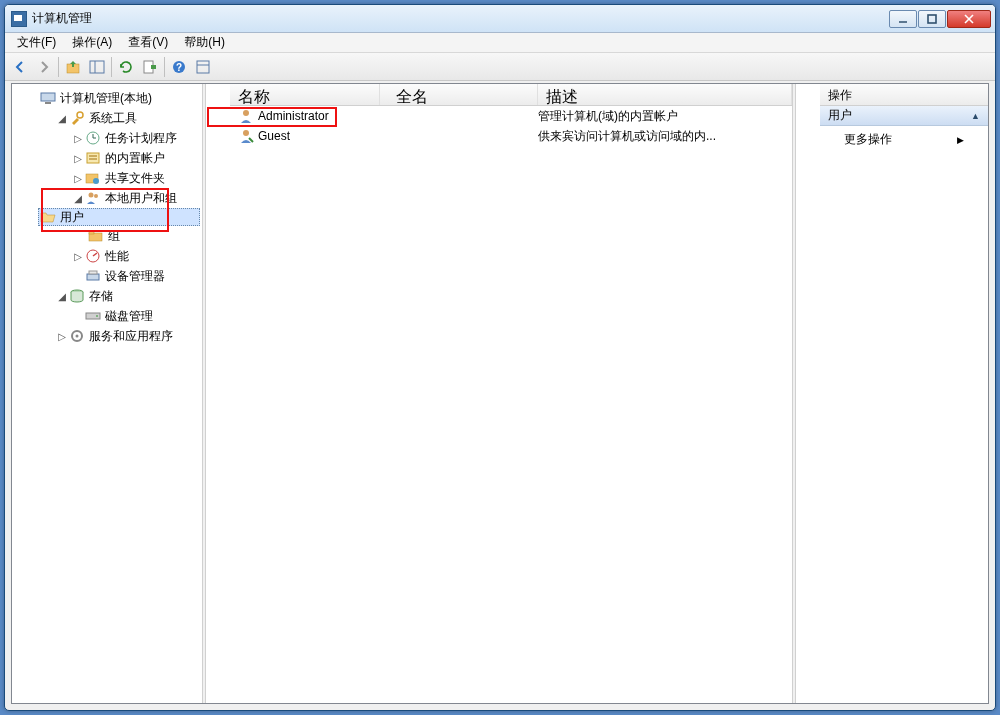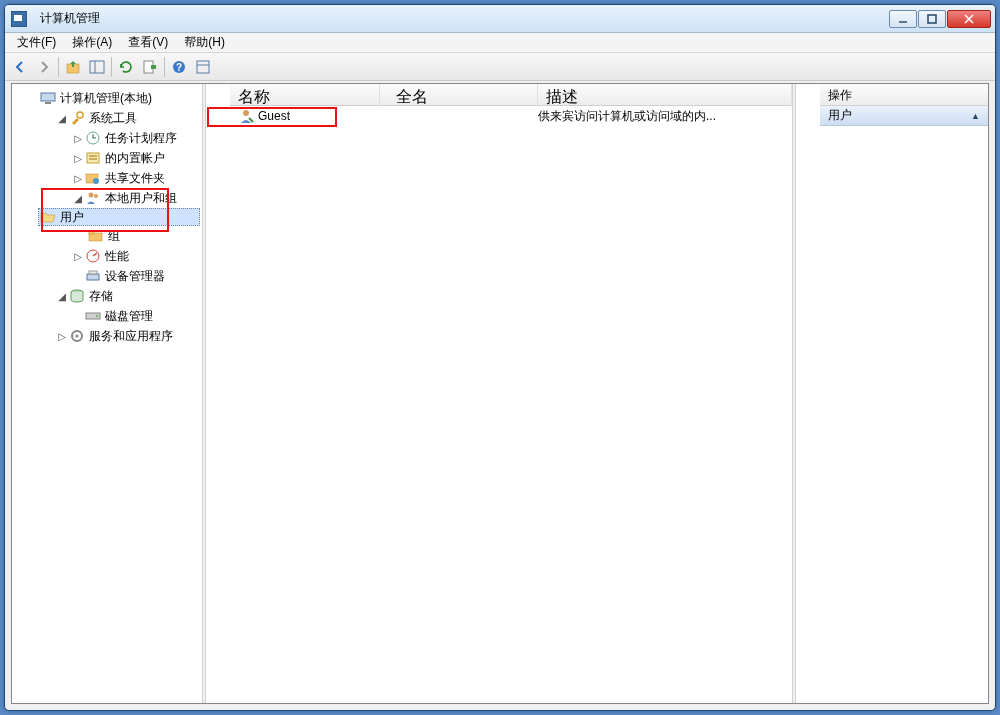--- a/index.html
+++ b/index.html
@@ -1,21 +1,21 @@
 <!DOCTYPE html>
 <html><head>
 <meta charset="utf-8">
 <style>
   * { box-sizing: border-box; }
   html, body { margin:0; padding:0; font-family: "Segoe UI", Tahoma, Arial, sans-serif; font-size:12px; color:#000; }
   body { background:#5a8ac6; width:1000px; height:715px; overflow:hidden; }
 
   
   .window { position:absolute; left:4px; top:4px; width:992px; height:707px; border:1px solid #1a4a7a; border-radius:5px; background:#f0f0f0; box-shadow:0 0 4px rgba(0,0,0,.3); overflow:hidden; }
-  .titlebar { height:28px; background:linear-gradient(#e9f2fb,#cfe3f6); display:flex; align-items:center; padding:0 4px 0 6px; border-bottom:1px solid #a8b8cc;gap:8px; }
+  .titlebar { height:28px; background:linear-gradient(#e9f2fb,#cfe3f6); display:flex; align-items:center; padding:0 4px 0 6px; border-bottom:1px solid #a8b8cc; }
   .title-icon { width:16px; height:16px; background:#3a6ea5; display:inline-block; border:1px solid #2a5a8a; margin-right:5px; position:relative; }
   .title-icon::after { content:''; position:absolute; left:2px; top:3px; width:8px; height:6px; background:#fff; }
   .title-text { flex:1; font-size:12px; }
   .window-buttons { display:flex; gap:1px; }
   .winbtn { width:28px; height:18px; border:1px solid #6a8ab0; border-radius:2px; display:flex; align-items:center; justify-content:center; font-size:10px; background:linear-gradient(#f2f7fc,#d5e4f3); cursor:default; }
   .winbtn.close { width:44px; background:linear-gradient(#f08080,#d43a2a); border-color:#a02818; color:#fff; }
   .winbtn.close svg { stroke:#fff; }
   .winbtn svg { width:10px; height:10px; stroke:#30506e; stroke-width:1.6; fill:none; }
 
   
@@ -303,20 +303,35 @@
 
     <div class="splitter"></div>
 
     <div class="pane center-pane">
       <div class="list-header">
         <div class="col col-name">名称</div>
         <div class="col col-full">全名</div>
         <div class="col col-desc">描述</div>
       </div>
       <div class="list-body">
+        <div class="list-row">
+          <div class="cell cell-name">
+            <span class="uicon"><svg viewBox="0 0 16 16">
+                  <circle cx="8" cy="5" r="3" fill="#d8a060"></circle>
+                  <path d="M3 15 Q8 9 13 15" fill="#5a8acc"></path>
+                </svg></span>
+            <span>Administrator</span>
+          </div>
+          <div class="cell cell-full">
+              <span></span>
+            </div>
+          <div class="cell cell-desc">
+              <span>管理计算机(域)的内置帐户</span>
+            </div>
+        </div>
         <div class="list-row">
           <div class="cell cell-name">
             <span class="uicon"><svg viewBox="0 0 16 16">
                   <circle cx="8" cy="5" r="3" fill="#d8a060"></circle>
                   <path d="M3 15 Q8 9 13 15" fill="#5a8acc"></path>
                   <path d="M11 10 L15 14" stroke="#3a8a3a" stroke-width="2"></path>
                 </svg></span>
             <span>Guest</span>
           </div>
           <div class="cell cell-full">
@@ -330,20 +345,24 @@
     </div>
 
     <div class="splitter"></div>
 
     <div class="pane right-pane">
       <div class="actions-header">操作</div>
       <div class="actions-section">
         <span>用户</span>
         <span class="arrow">▲</span>
       </div>
+      <div class="actions-item">
+        <span>更多操作</span>
+        <span class="arrow">▶</span>
+      </div>
     </div>
 
   </div>
 
   <div class="callout" style="left:36px; top:183px; width:128px; height:44px;"></div>
   <div class="callout" style="left:202px; top:102px; width:130px; height:20px;"></div>
 
 </div>
 
 </body></html>

